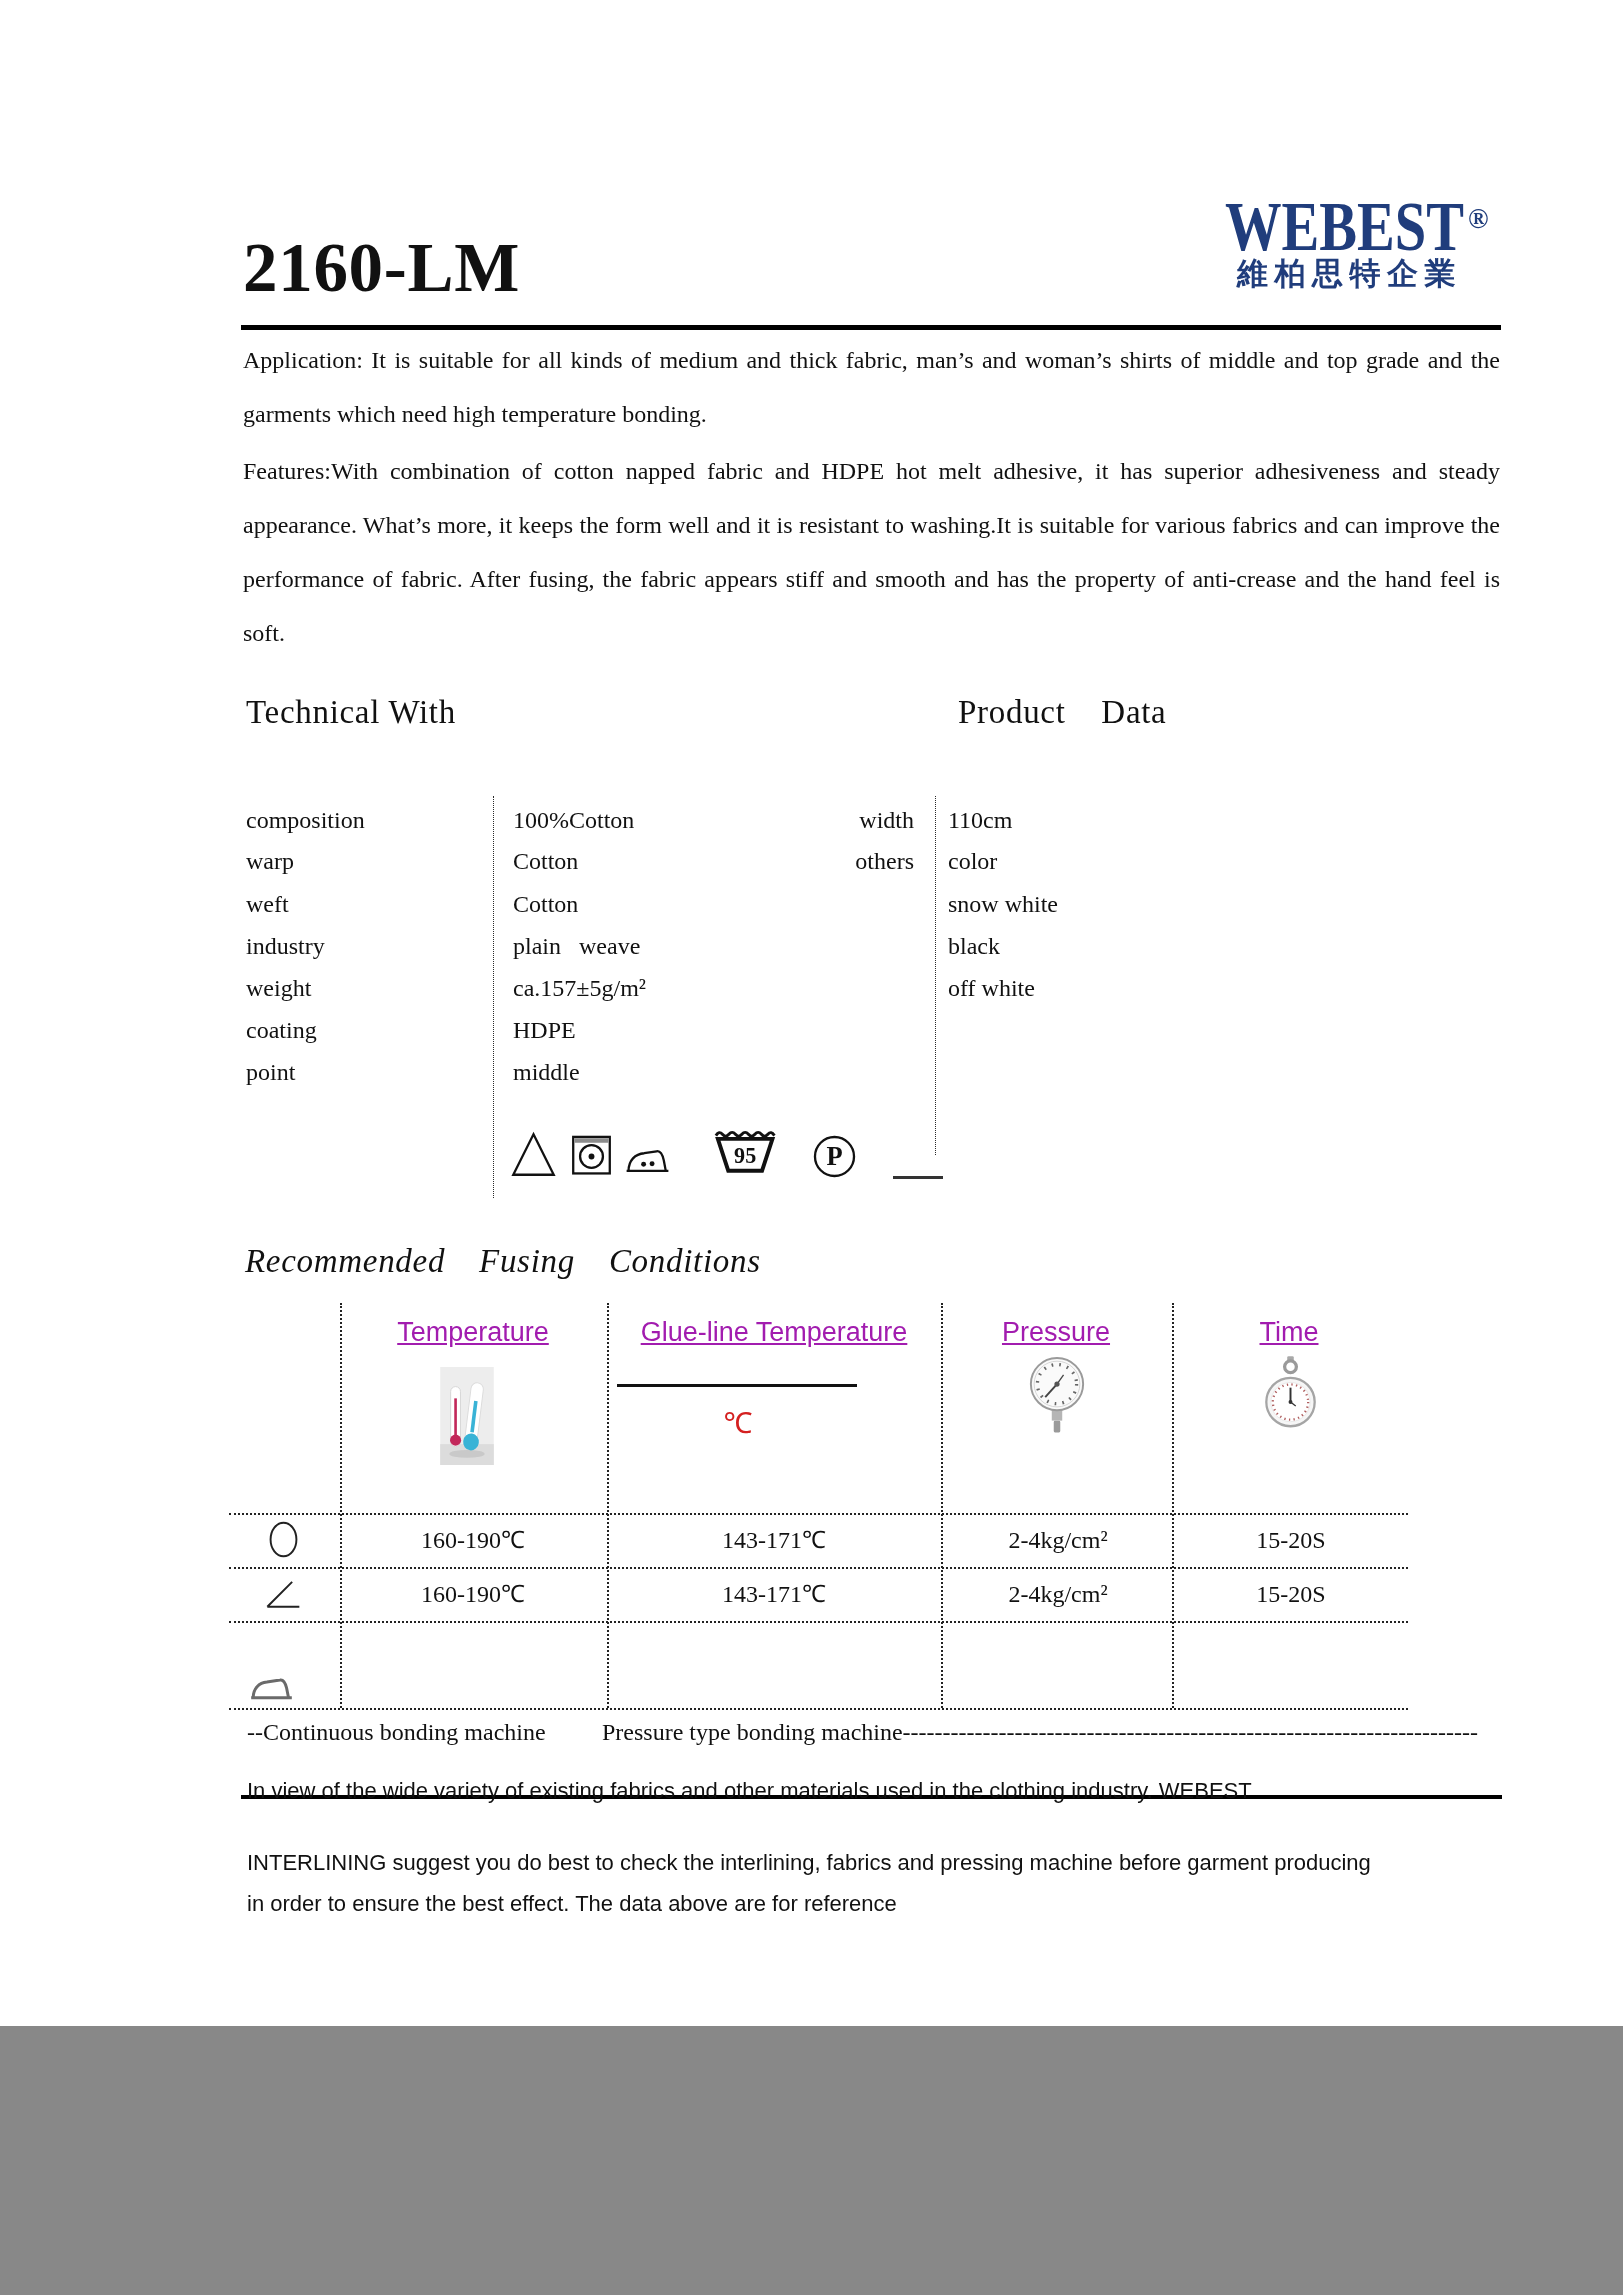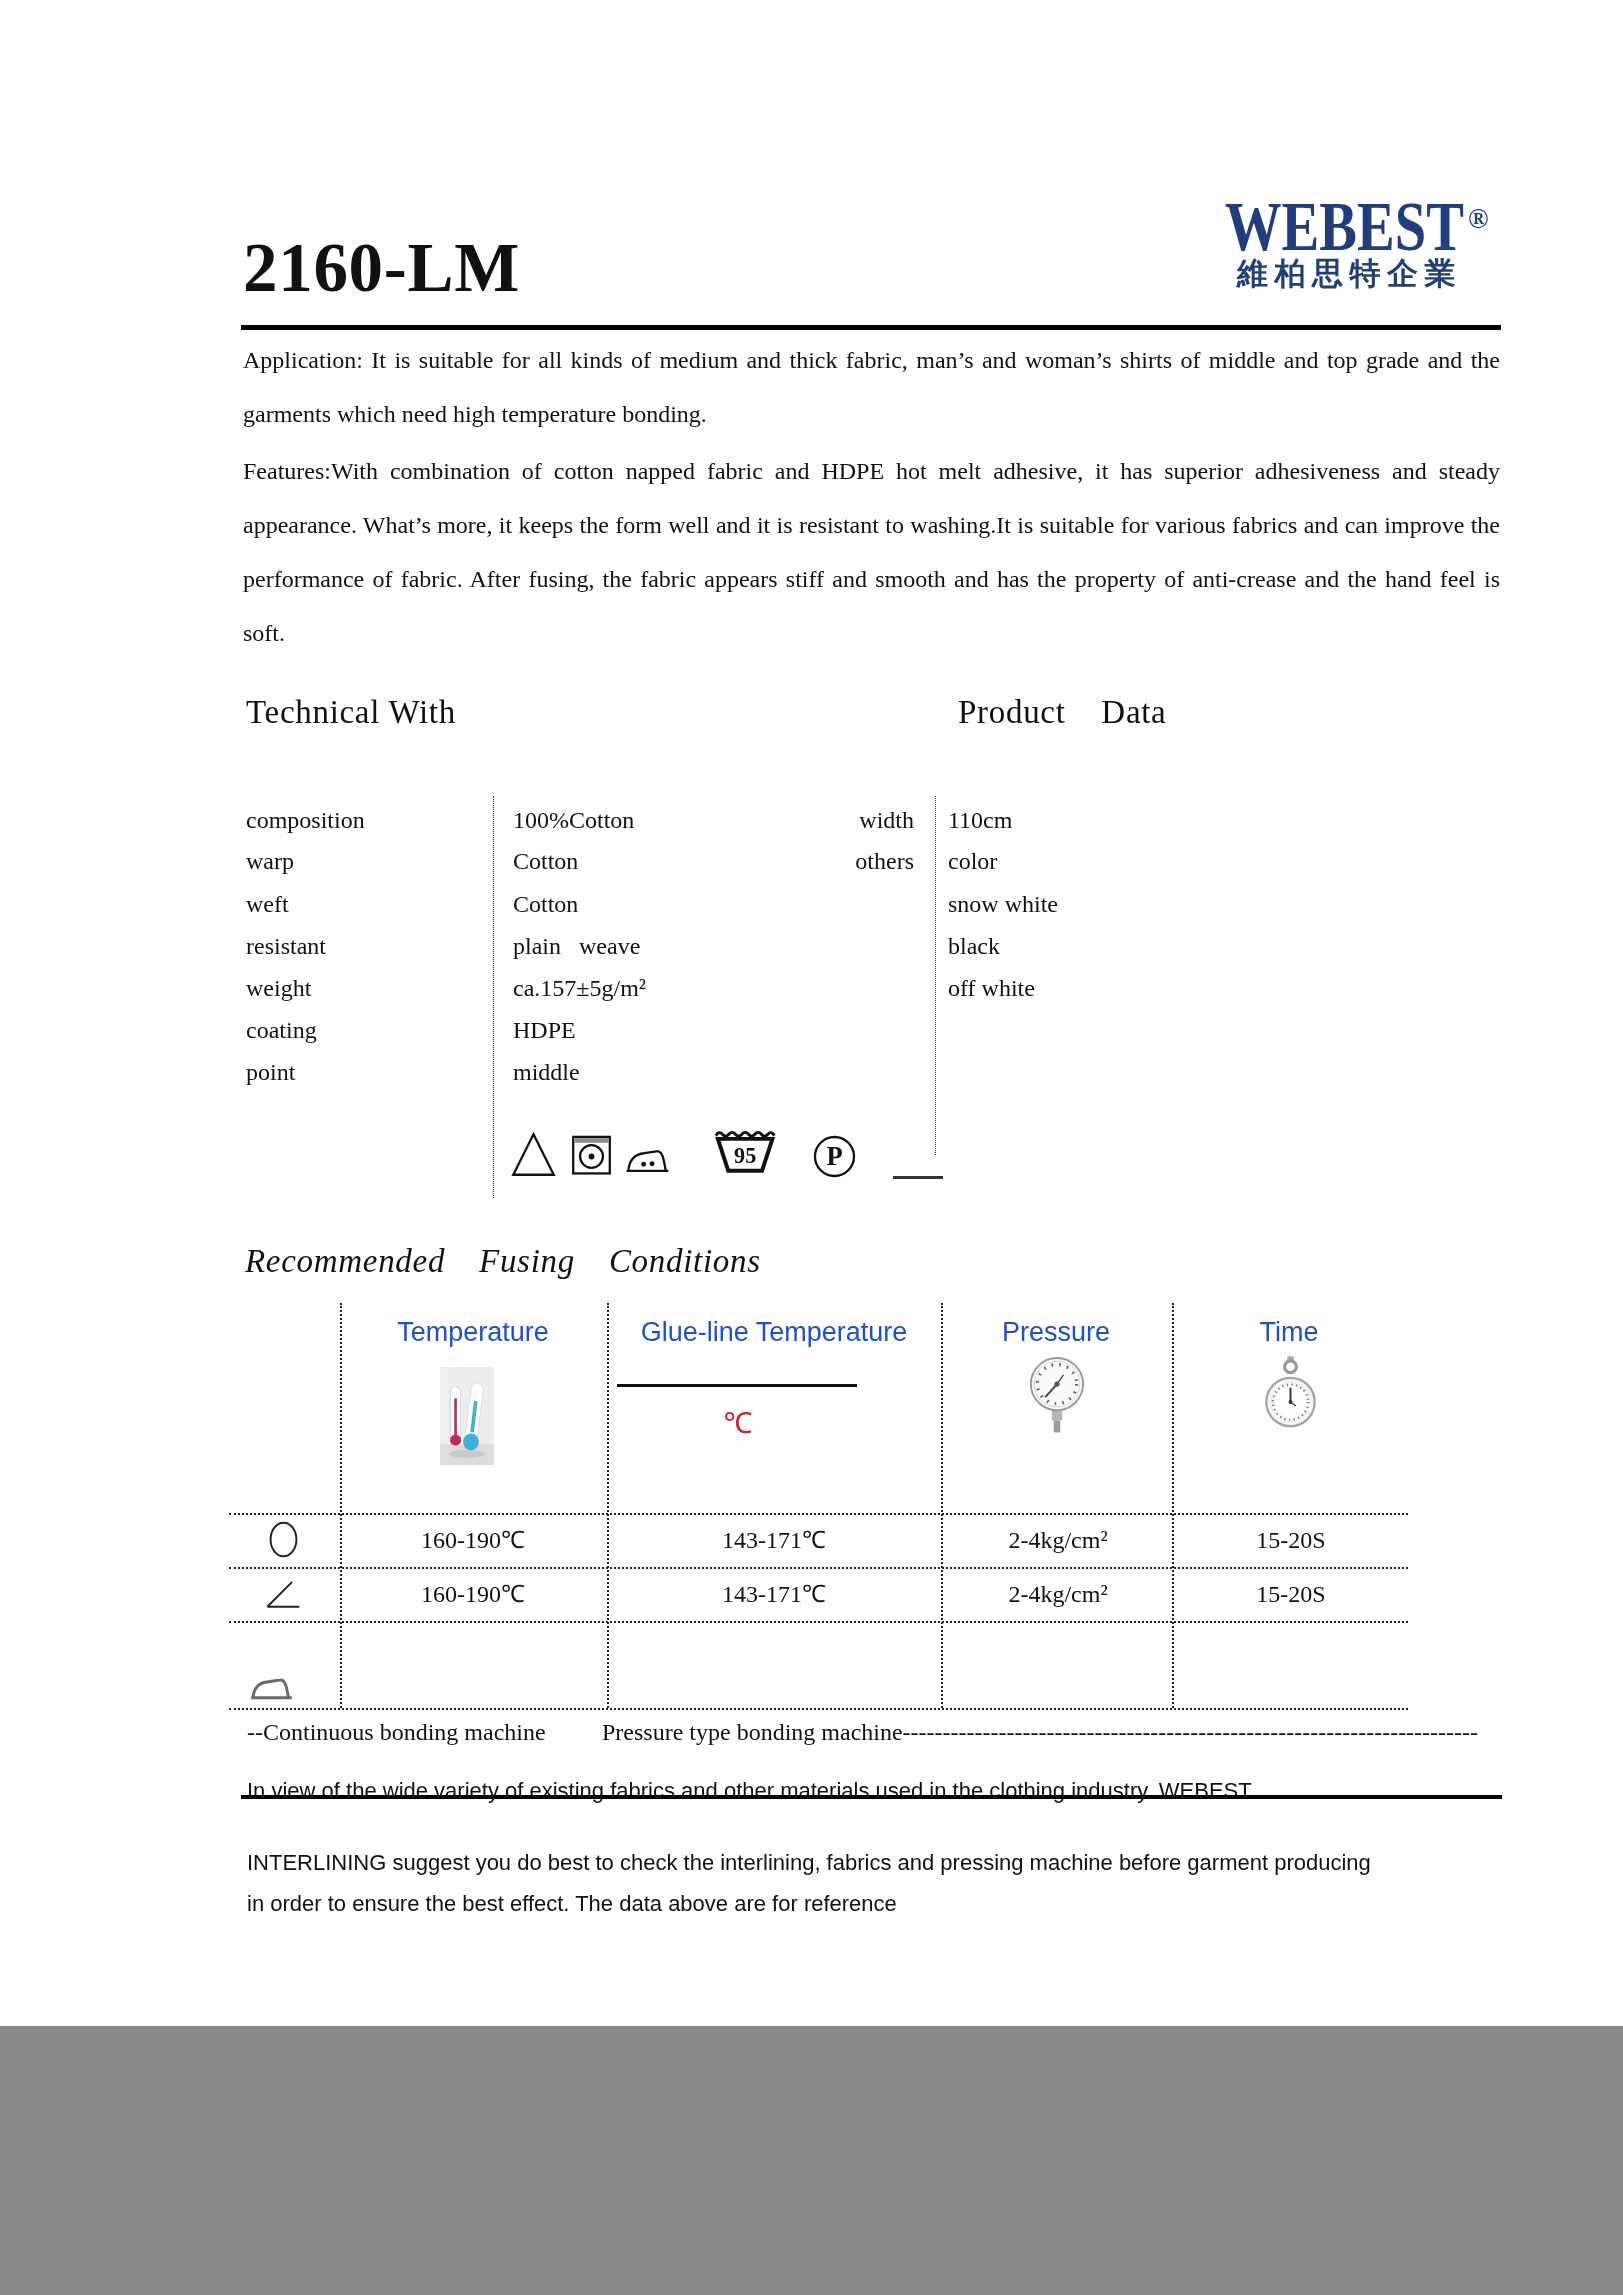--- a/index.html
+++ b/index.html
@@ -36,21 +36,21 @@
 
   .care-line{left:893px;top:1176px;width:50px;height:2.6px;background:#333;}
 
   
   .h-fusing{left:245px;top:1242px;font-size:33px;line-height:38px;word-spacing:25px;letter-spacing:0.7px;font-style:italic;}
   .fvline{border-left:2px dotted #222;top:1303px;height:405px;}
   .fv1{left:340px;} .fv2{left:607px;} .fv3{left:941px;} .fv4{left:1172px;}
   .fhline{border-top:2px dotted #222;left:229px;width:1179px;height:0;}
   .fh1{top:1513px;} .fh2{top:1567px;} .fh3{top:1621px;} .fh4{top:1708px;}
   .fuse-head{top:1317px;transform:translateX(-50%);font-family:"Liberation Sans",sans-serif;
-             font-size:27px;color:#1d4ed8;white-space:nowrap;}
+             font-size:27px;color:#a21caf;white-space:nowrap;text-decoration:underline;}
   .ch-temp{left:473px;} .ch-glue{left:774px;} .ch-press{left:1056px;} .ch-time{left:1289px;}
   .glue-rule{left:617px;top:1384px;width:240px;height:3.3px;background:#111;}
   .glue-unit{left:738px;top:1402px;transform:translateX(-50%);font-size:29px;color:#d42020;}
   .fcell{transform:translateX(-50%);font-size:24px;line-height:30px;white-space:nowrap;text-align:center;}
   .r1{top:1525px;} .r2{top:1579px;}
   .caption{left:247px;top:1719px;width:1251px;height:34px;font-size:24px;}
   .cap-left{position:absolute;left:0;top:0;white-space:nowrap;}
   .cap-right{position:absolute;left:355px;top:0;white-space:nowrap;}
 
   
@@ -92,21 +92,21 @@
     <span class="tc3">others</span>
     <span class="tc4">color</span>
   </div>
   <div class="abs trow" style="top:883px">
     <span class="tc1">weft</span>
     <span class="tc2">Cotton</span>
     <span class="tc3"></span>
     <span class="tc4">snow white</span>
   </div>
   <div class="abs trow" style="top:925px">
-    <span class="tc1">resistant</span>
+    <span class="tc1">industry</span>
     <span class="tc2">plain   weave</span>
     <span class="tc3"></span>
     <span class="tc4">black</span>
   </div>
   <div class="abs trow" style="top:967px">
     <span class="tc1">weight</span>
     <span class="tc2">ca.157±5g/m²</span>
     <span class="tc3"></span>
     <span class="tc4">off white</span>
   </div>

